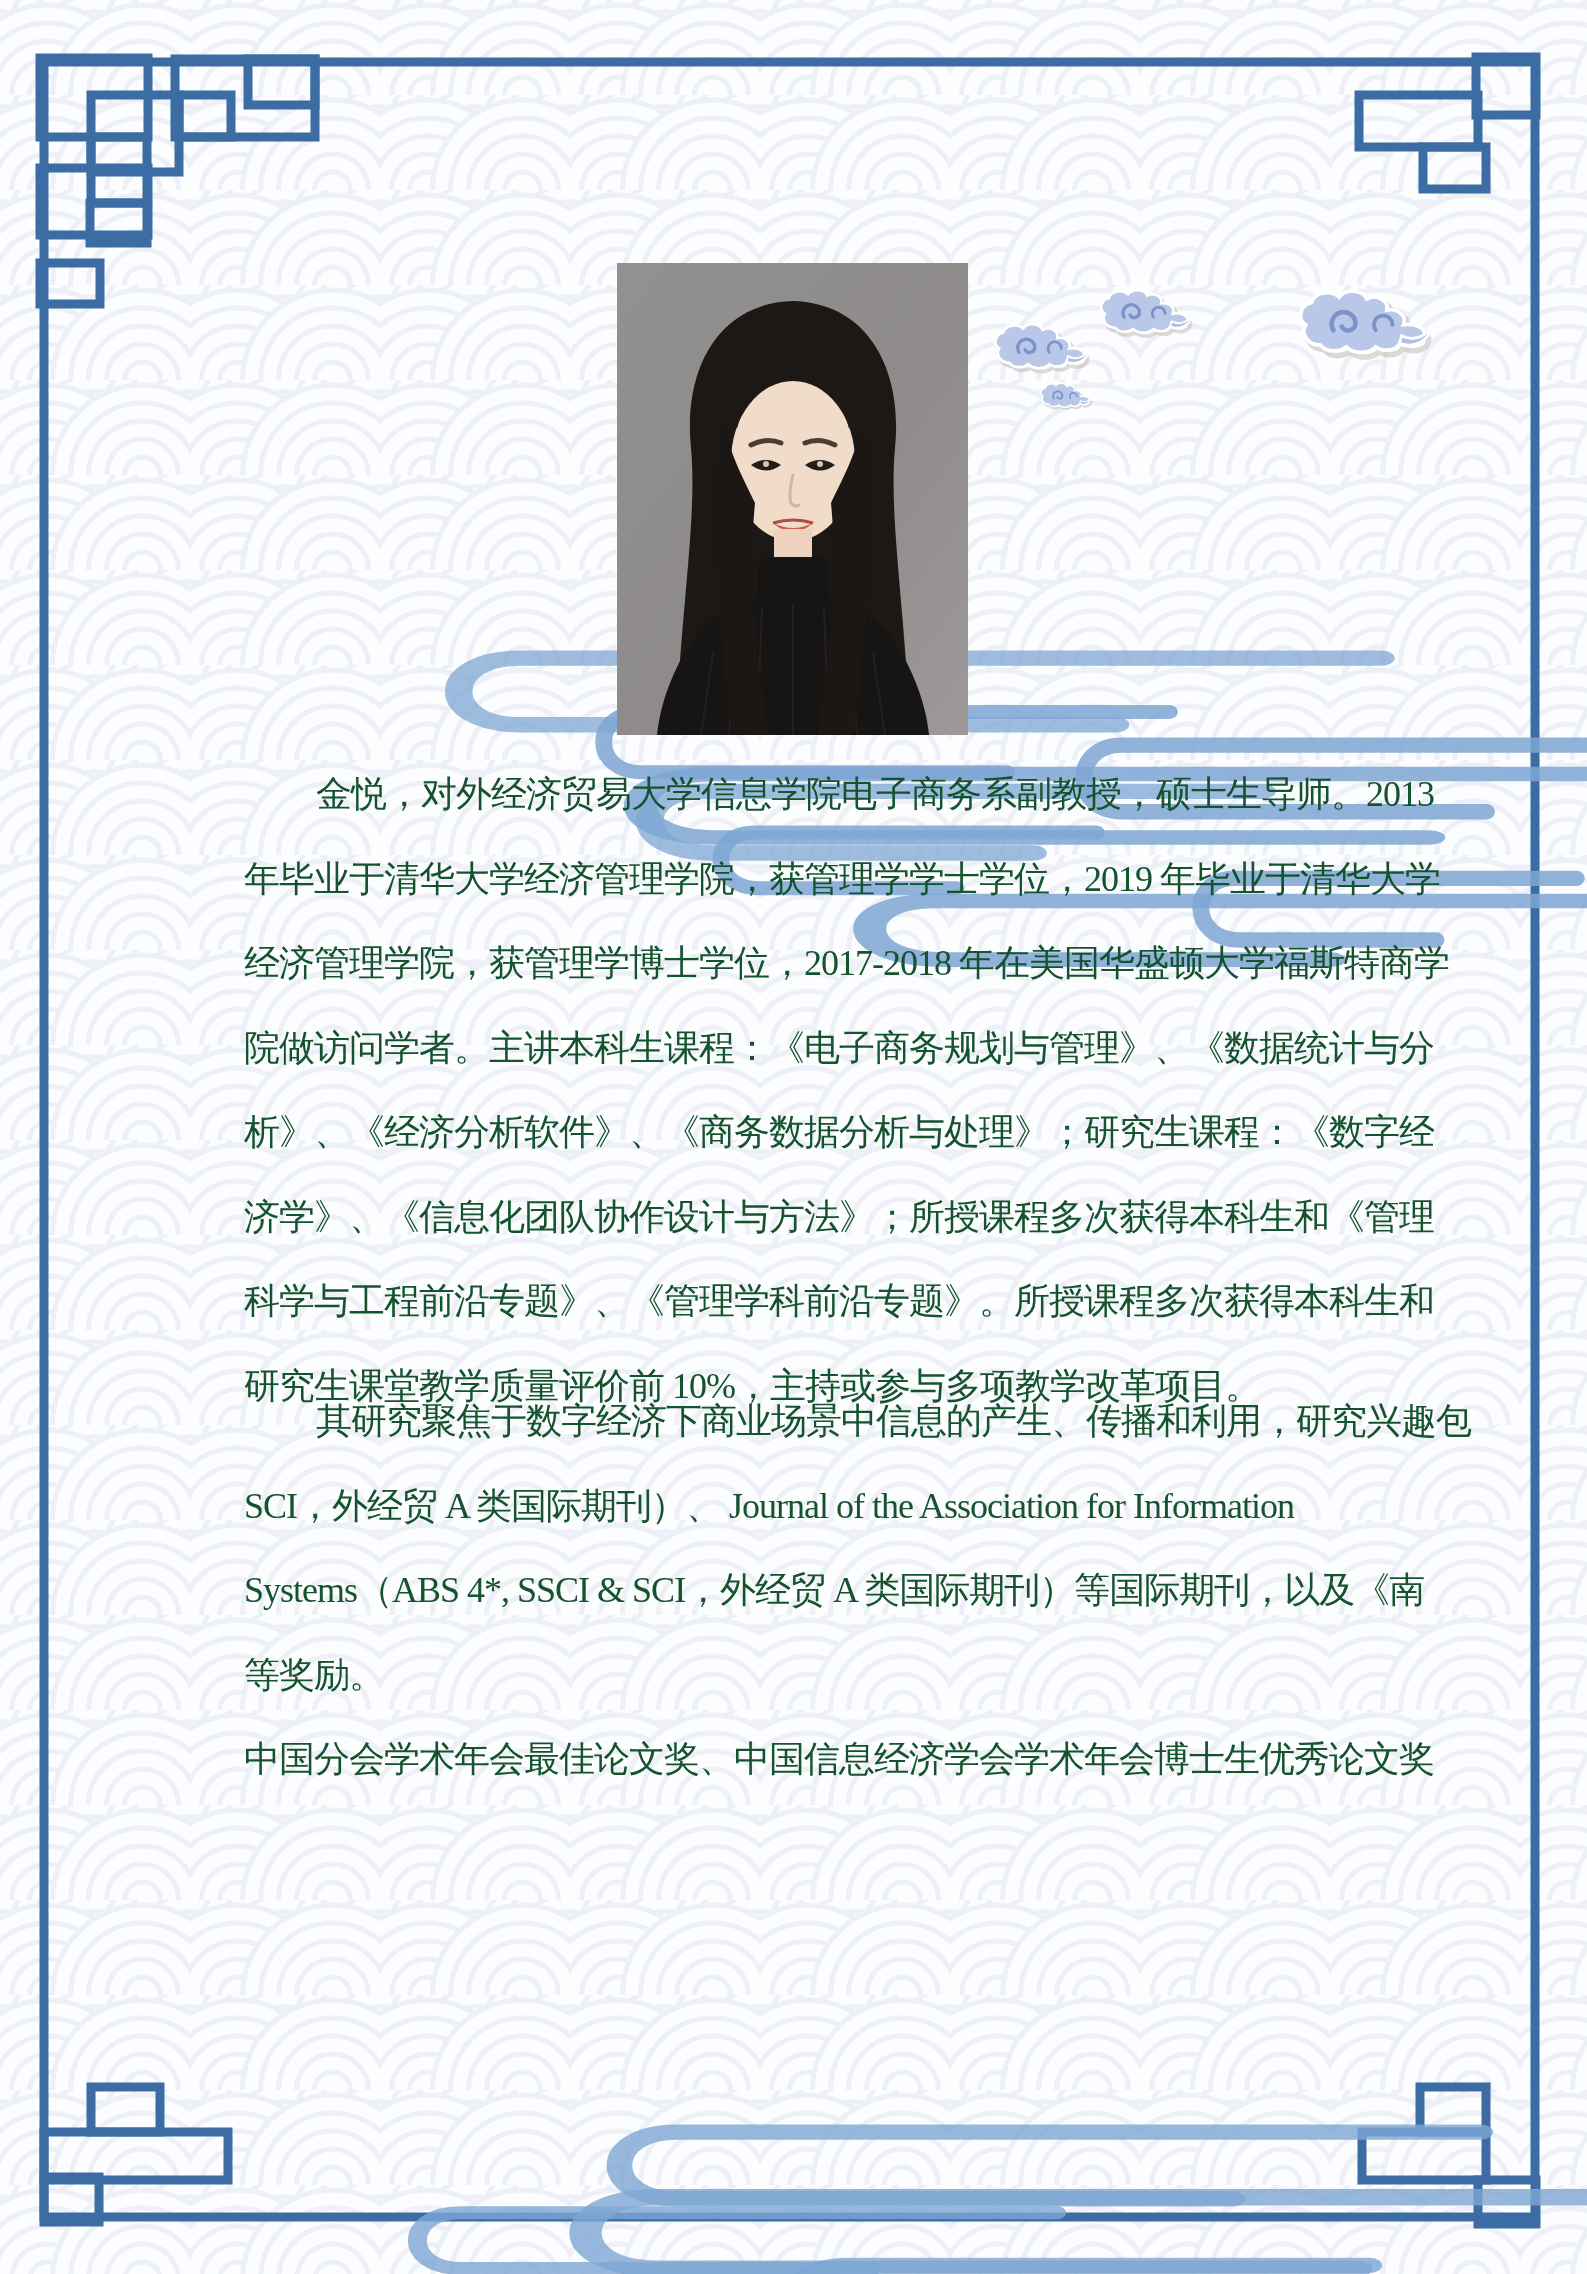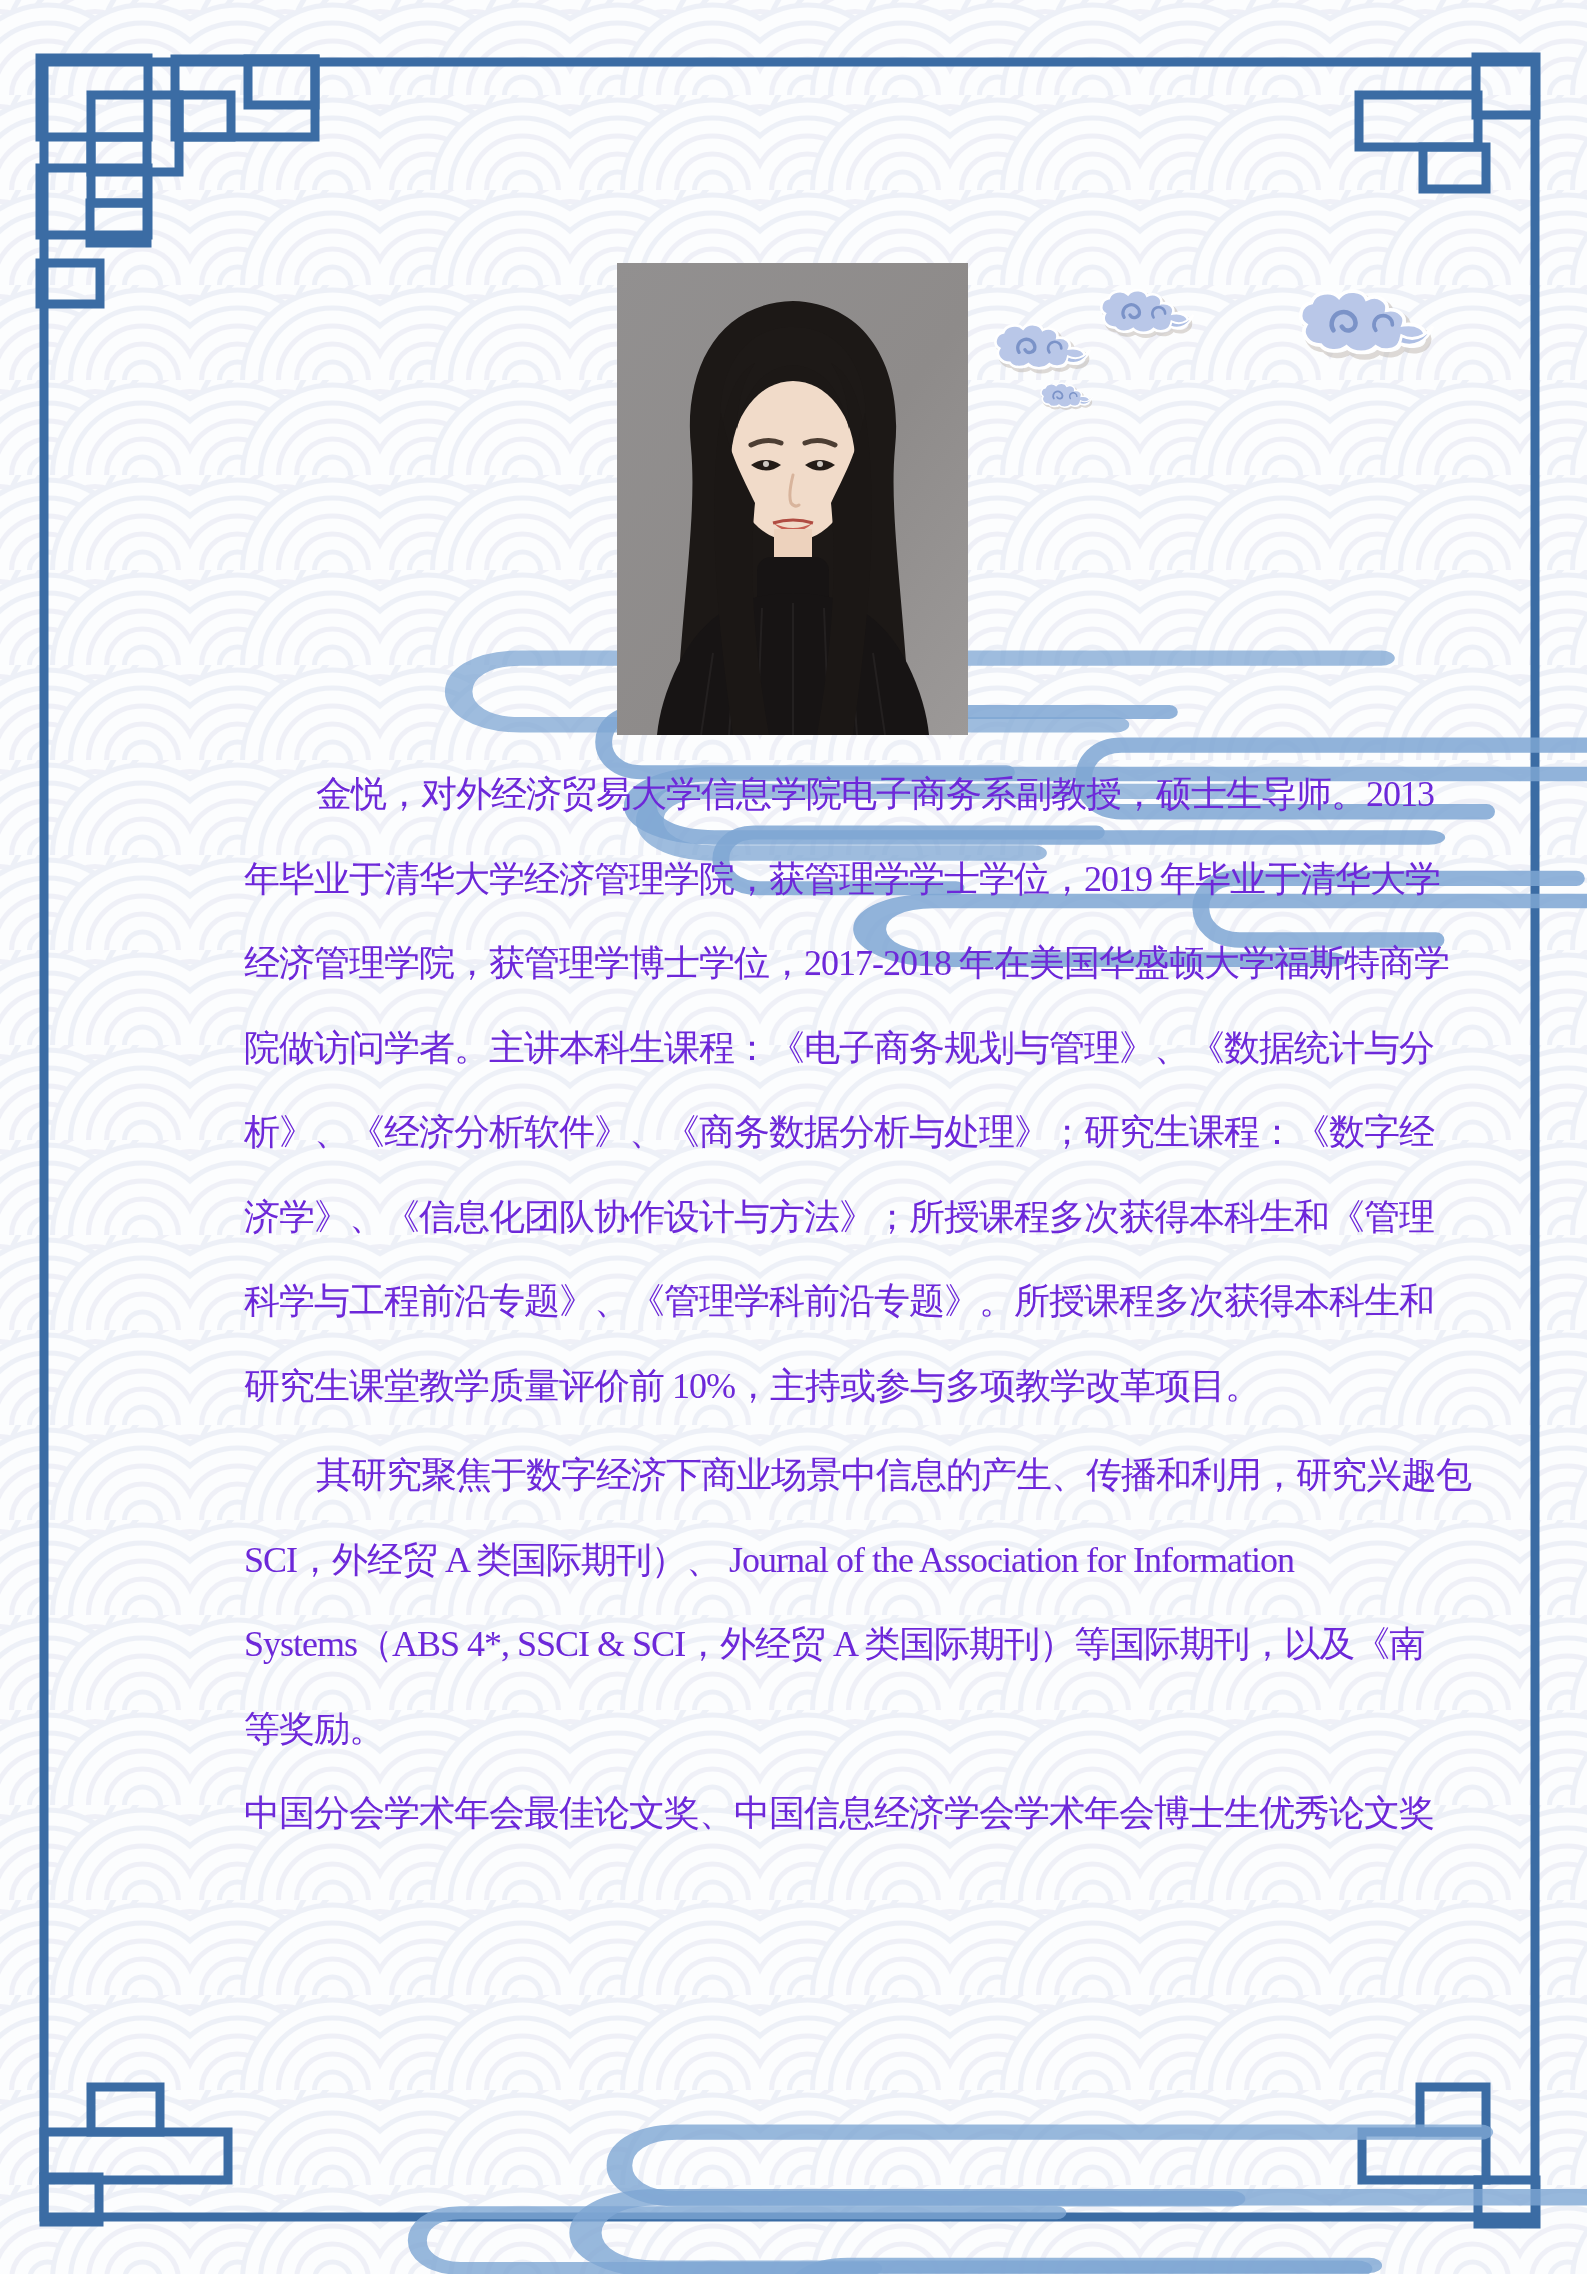--- a/index.html
+++ b/index.html
@@ -9,24 +9,24 @@
     font-family:"Liberation Serif","DejaVu Serif",serif;
   }
   .layer{position:absolute;left:0;top:0;width:1587px;height:2274px;}
   #photo{
     position:absolute;left:617px;top:263px;width:351px;height:472px;
     overflow:hidden;
   }
   .bio-block{
     position:absolute;left:244px;width:1250px;
     font-size:36px;line-height:84.5px;letter-spacing:-1px;
-    color:#6d28d9;white-space:nowrap;
+    color:#14532d;white-space:nowrap;
   }
   #para1{top:752px;}
-  #para2{top:1433px;}
+  #para2{top:1379px;}
   .bio-line{height:84.5px;}
   .indent{text-indent:72px;}
 </style>
 </head>
 <body>
 
 <svg class="layer" viewBox="0 0 1587 2274" aria-hidden="true">
   <defs>
     <pattern id="seigaiha" width="190" height="95" patternUnits="userSpaceOnUse">
       <g>

